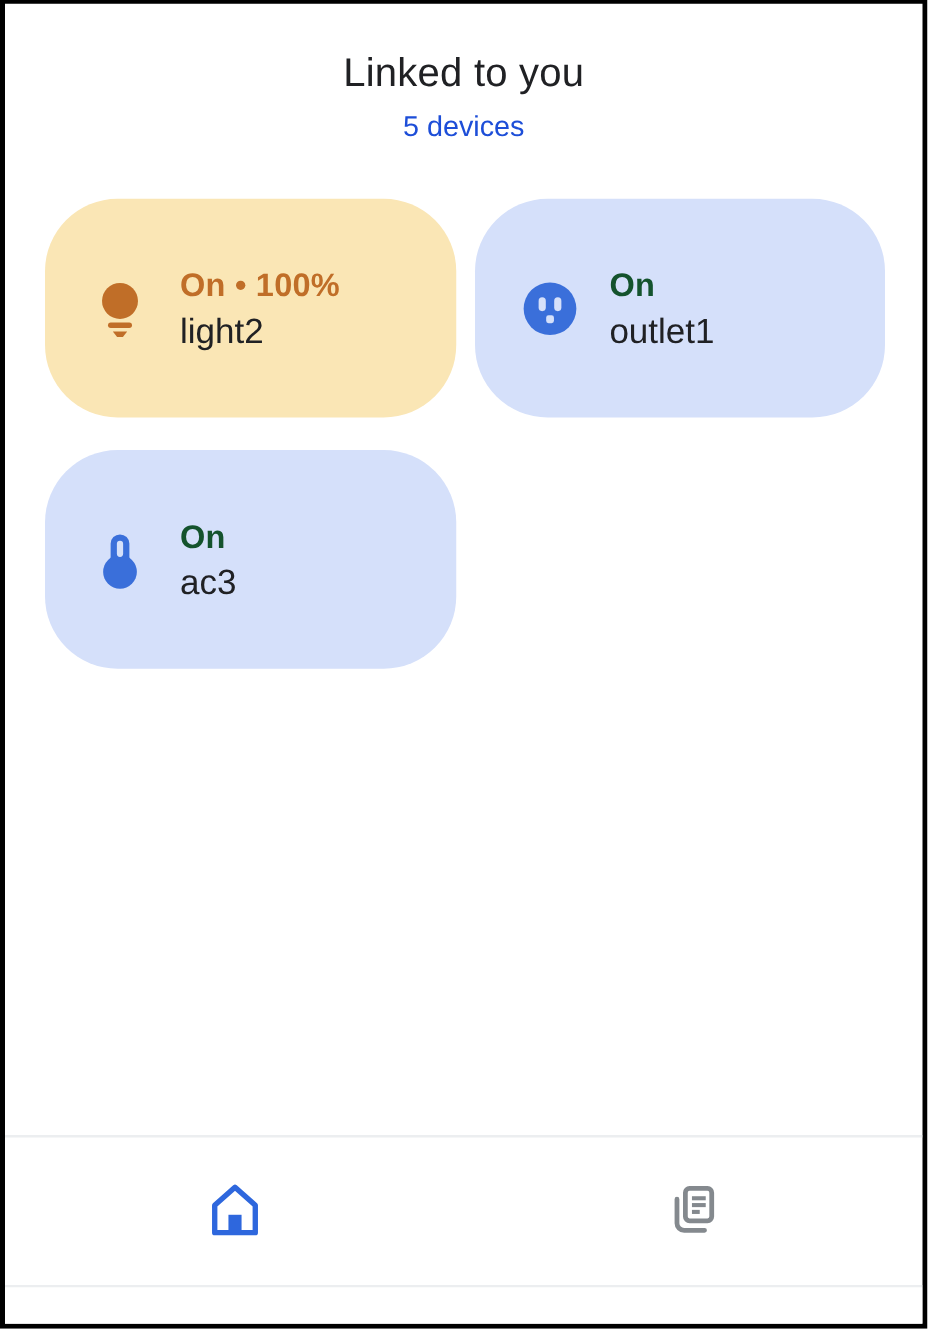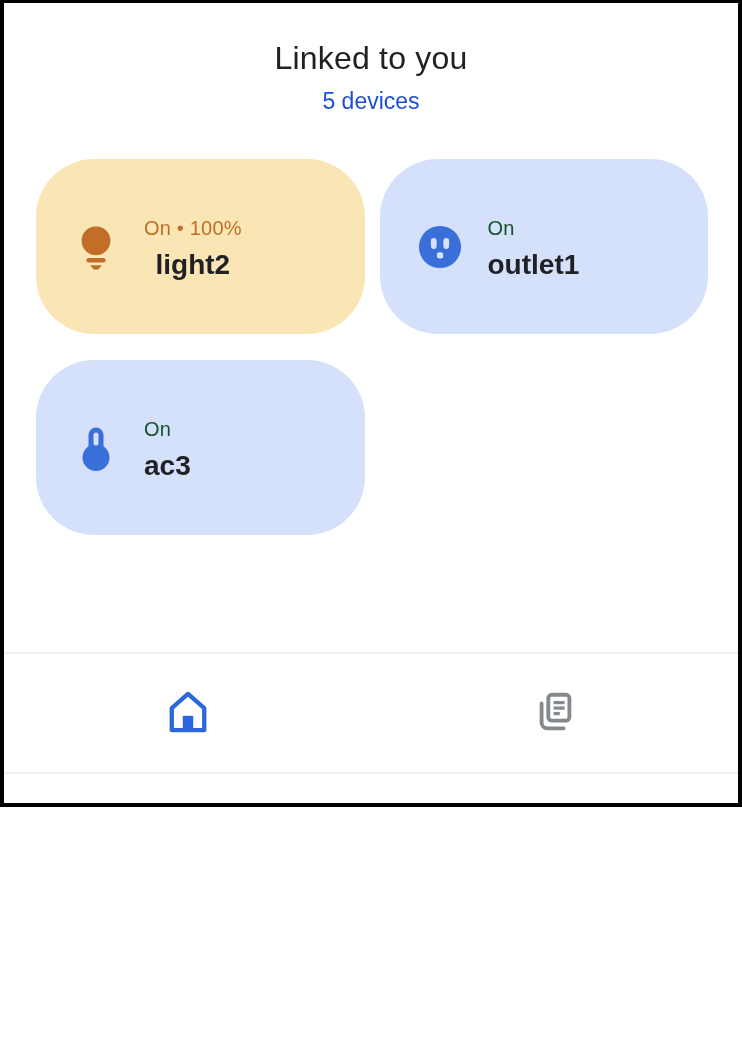--- a/index.html
+++ b/index.html
@@ -1,42 +1,42 @@
 <!DOCTYPE html>
 <html><head>
 <meta charset="utf-8">
 <style>
   html,body{margin:0;padding:0;background:#fff;}
   body{width:742px;height:1063px;font-family:"Liberation Sans",sans-serif;}
   .frame{
-    box-sizing:border-box;width:742px;height:807px;background:#fff;
+    box-sizing:border-box;width:742px;height:1063px;background:#fff;
     border-left:4px solid #000;border-right:4px solid #000;
     border-top:3px solid #000;border-bottom:4px solid #000;
     display:flex;flex-direction:column;overflow:hidden;
   }
   .header{text-align:center;padding-top:37px;}
   .title{font-size:32px;line-height:36px;font-weight:500;color:#202124;letter-spacing:.2px;}
   .subtitle{font-size:23px;line-height:27px;color:#1d4ed8;margin-top:12px;}
   .grid{
     display:grid;grid-template-columns:1fr 1fr;
     column-gap:15px;row-gap:26px;
     margin:44px 30px 0 32px;
   }
   .card{
     height:175px;border-radius:58px;box-sizing:border-box;
     display:flex;align-items:center;padding:0 26px 0 36px;cursor:pointer;
   }
   .card--amber{background:#FAE6B5;}
   .card--blue{background:#D5E0FA;}
   .icon-wrap{width:48px;height:48px;flex:none;display:flex;align-items:center;justify-content:center;}
   .card-text{margin-left:24px;display:flex;flex-direction:column;gap:6px;min-width:0;}
-  .status{font-size:20px;line-height:30px;font-weight:400;letter-spacing:.2px;}
+  .status{font-size:26px;line-height:30px;font-weight:700;letter-spacing:.2px;}
   .card--amber .status{color:#C06E28;}
   .card--blue .status{color:#14532d;}
-  .device-name{font-size:28px;line-height:32px;font-weight:700;color:#202124;text-align:center;}
+  .device-name{font-size:28px;line-height:32px;font-weight:400;color:#202124;}
   .chevron{margin-left:auto;flex:none;display:flex;align-items:center;}
   .spacer{flex:1;}
   .divider{height:2px;background:#ECEEF0;flex:none;}
   .nav{height:118px;display:flex;align-items:center;flex:none;}
   .nav-btn{flex:1;height:100%;display:flex;align-items:center;justify-content:center;background:none;border:none;cursor:pointer;padding:0;}
   .bottom-strip{height:29px;flex:none;background:#fff;}
 </style>
 </head>
 <body>
 

